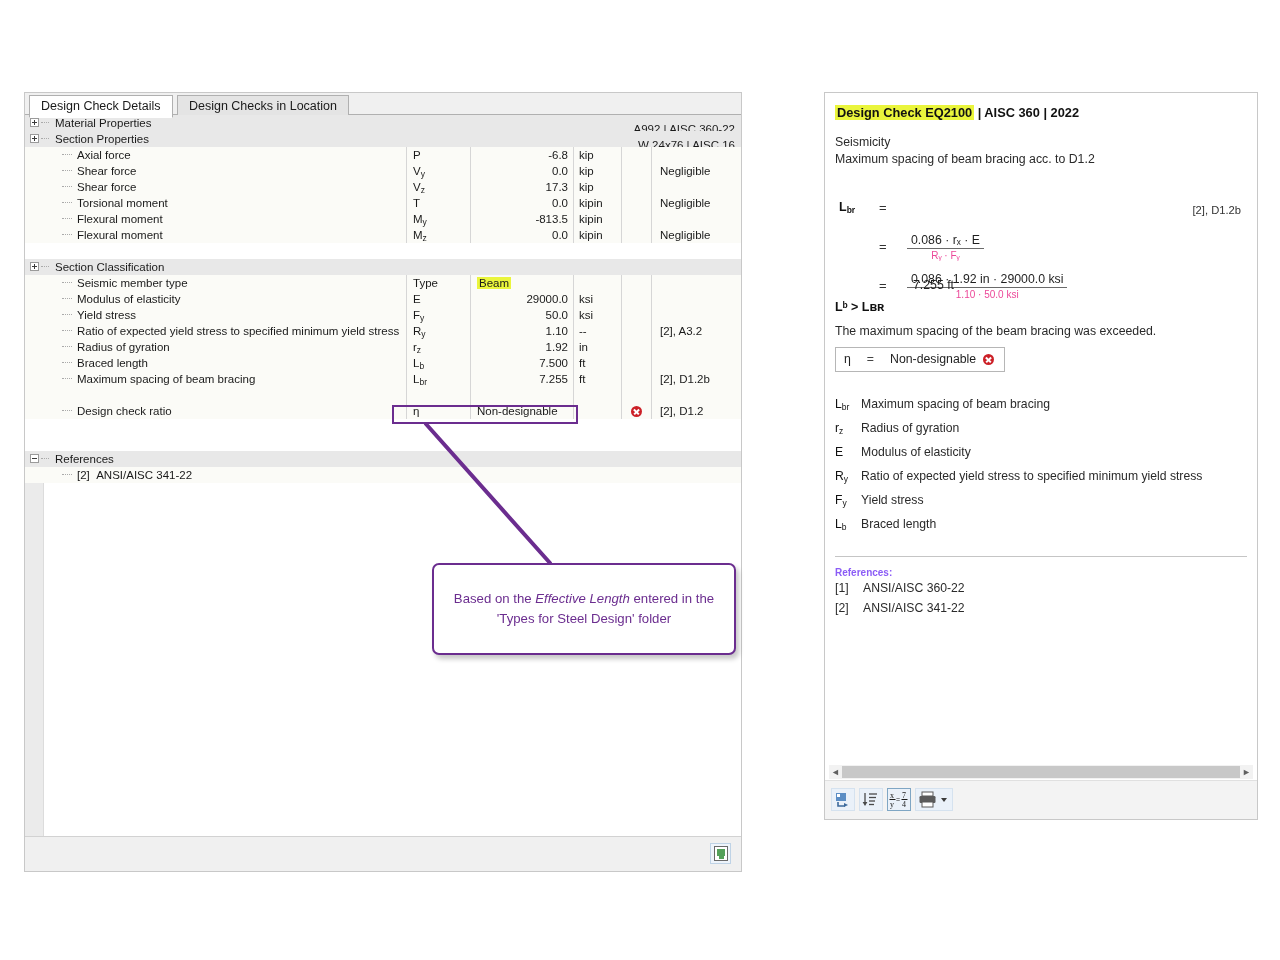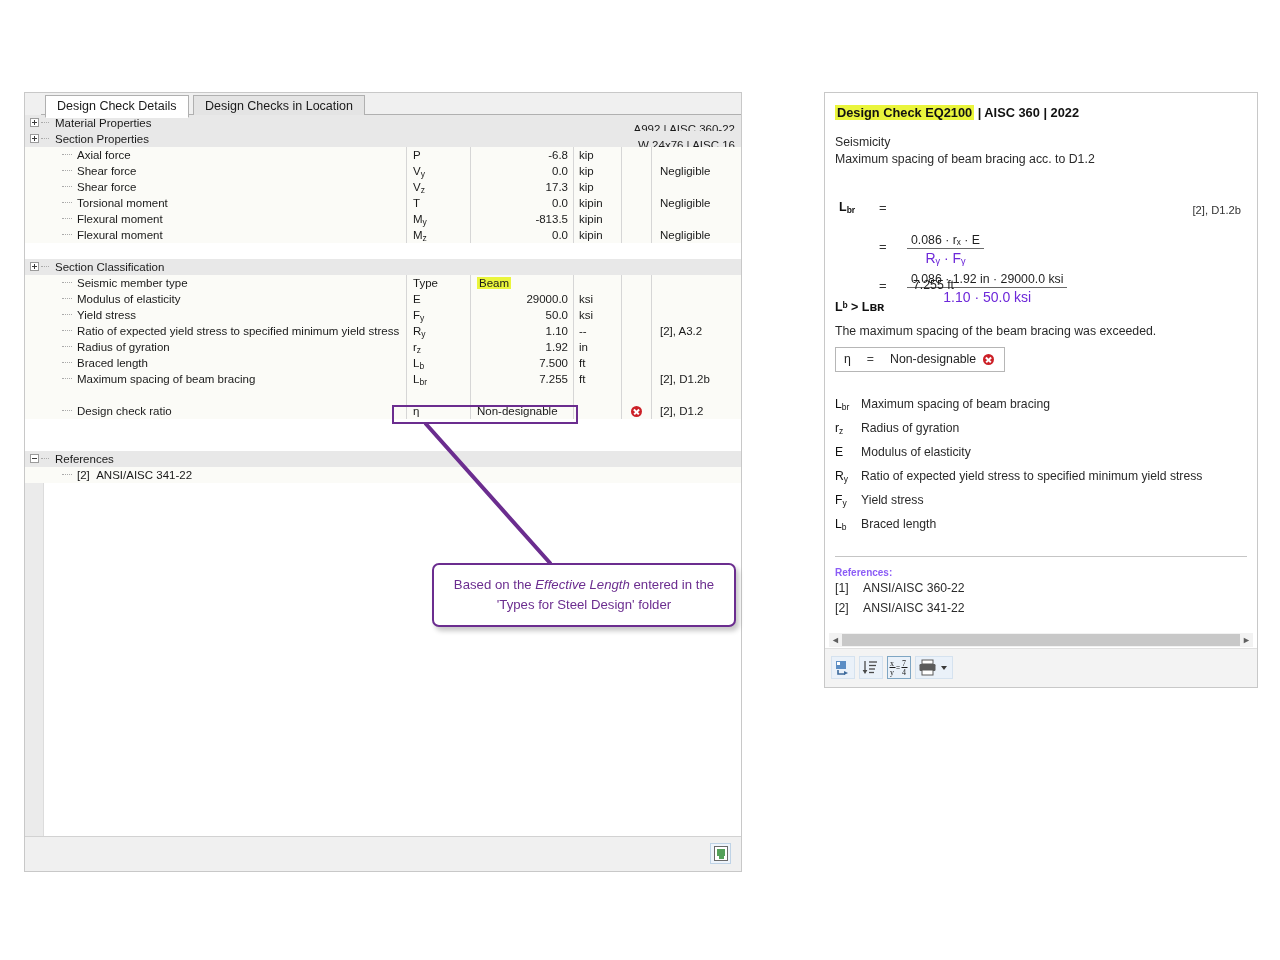--- a/index.html
+++ b/index.html
@@ -11,21 +11,20 @@
   }
   #root { position: relative; width: 1280px; height: 960px; }
 
   
   .panel-left {
     position: absolute; left: 24px; top: 92px;
     width: 718px; height: 780px;
     background: #f0f0f0;
     border: 1px solid #c8c8c8;
     box-sizing: border-box;
-    padding-left: 16px;
   }
   .tabstrip {
     position: relative; height: 22px;
     background: #f0f0f0;
     border-bottom: 1px solid #b0b0b0;
     padding-left: 4px;
     box-sizing: border-box;
   }
   .tab {
     display: inline-block;
@@ -191,21 +190,21 @@
     width: 8px; height: 7px; background: #53a05a;
   }
   .sheet-glyph::after {
     content: ""; position: absolute; left: 4px; bottom: 1px;
     width: 5px; height: 3px; background: #53a05a;
   }
 
   
   .panel-right {
     position: absolute; left: 824px; top: 92px;
-    width: 434px; height: 596px;
+    width: 434px; height: 728px;
     background: #ffffff;
     border: 1px solid #c8c8c8;
     box-sizing: border-box;
   }
   .rp-content {
     position: absolute; left: 0; top: 0; right: 0; bottom: 56px;
     overflow: hidden;
     padding: 12px 10px 0 10px;
     box-sizing: border-box;
   }
@@ -233,21 +232,21 @@
     text-align: center;
     margin-top: 43px;
   }
   .frac .num {
     font-size: 12.3px; color: #1f1f1f;
     padding: 0 4px 1px 4px;
     border-bottom: 1px solid #6a6a6a;
     display: block;
   }
   .frac .den {
-    font-size: 14px; color: #6d28d9;
+    font-size: 10px; color: #ec4899;
     padding: 1px 4px 0 4px;
     display: block;
   }
   .f-res { position: absolute; left: 78px; top: 92px; font-size: 12.3px; color: #1f1f1f; }
   .f-ref {
     position: absolute; right: 6px; top: 18px;
     font-size: 11.2px; color: #333;
   }
   .cmp-line { margin-top: 6px; font-size: 12.5px; font-weight: bold; color: #111; }
   .msg-line { margin-top: 10px; font-size: 12.3px; color: #2a2a2a; }
@@ -293,21 +292,21 @@
     width: 24px; height: 23px;
     box-sizing: border-box;
     background: #eaf1f9;
     border: 1px solid #d5e2ef;
   }
   .tb-btn.framed { border: 1px solid #7fa6c4; }
 
   
   .callout {
     position: absolute; left: 432px; top: 563px;
-    width: 304px; height: 64px;
+    width: 304px; height: 92px;
     background: #ffffff;
     border: 2.5px solid #6b2d8f;
     border-radius: 7px;
     box-sizing: border-box;
     box-shadow: 3px 4px 5px rgba(0,0,0,0.22);
     z-index: 7;
     display: flex; align-items: center; justify-content: center;
   }
   .callout-text {
     font-size: 13.2px; color: #6b2d8f; text-align: center; line-height: 20px;

